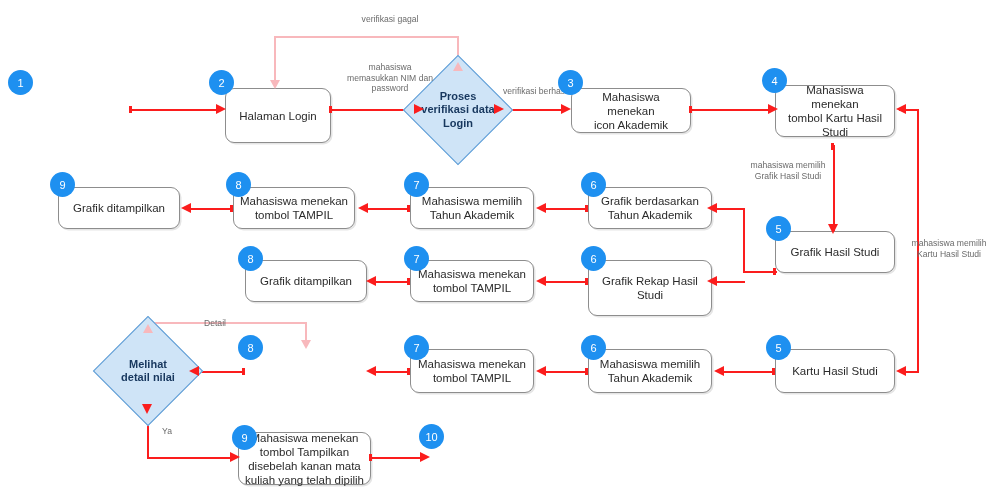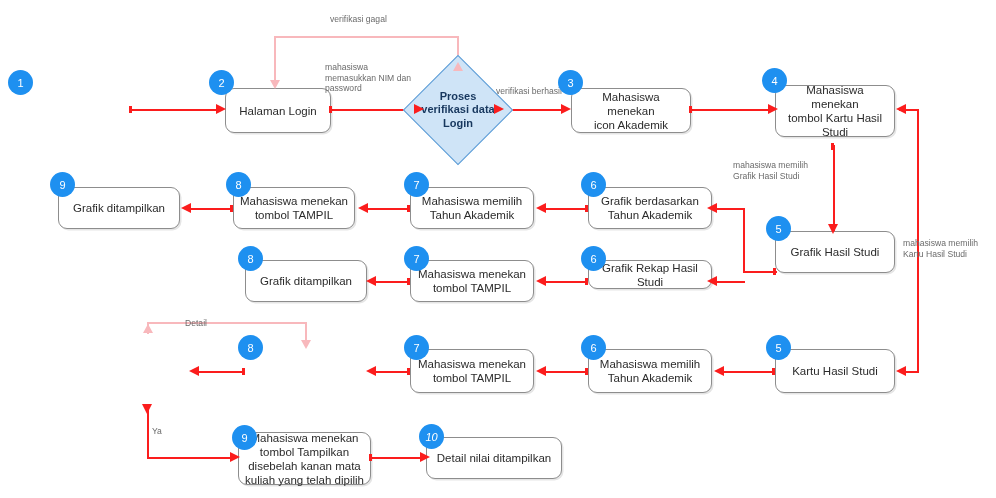--- a/index.html
+++ b/index.html
@@ -82,21 +82,21 @@
   .ar-pu{border-left:5px solid transparent;border-right:5px solid transparent;border-bottom:9px solid #f8b8bc;}
   
   .tick{position:absolute;width:3px;height:7px;background:#fb1d1d;z-index:5;}
 
   
   .elabel{
     position:absolute;
     font-size:8.6px;
     line-height:10.5px;
     color:#6b6b6b;
-    text-align:left;
+    text-align:center;
     white-space:pre-line;
     z-index:5;
     font-family:"Liberation Sans",sans-serif;
   }
 </style>
 </head>
 <body>
 
 <div id="canvas">
 
@@ -198,21 +198,21 @@
   <div class="elabel" style="left:496px;top:86px;width:80px;">verifikasi berhasil</div>
   <div class="elabel" style="left:733px;top:160px;width:110px;">mahasiswa memilih
 Grafik Hasil Studi</div>
   <div class="elabel" style="left:903px;top:238px;width:92px;">mahasiswa memilih
 Kartu Hasil Studi</div>
   <div class="elabel" style="left:185px;top:318px;width:60px;">Detail</div>
   <div class="elabel" style="left:152px;top:426px;width:30px;">Ya</div>
 
   <div class="badge" style="left:8px;top:70px;">1</div>
 
-  <div class="node" style="left:225px;top:88px;width:106px;height:45px;">
+  <div class="node" style="left:225px;top:88px;width:106px;height:55px;">
     <span class="lbl">Halaman Login</span>
   </div>
   <div class="badge" style="left:209px;top:70px;">2</div>
 
   <div class="diamond" style="left:419px;top:71px;width:78px;height:78px;">
     <div class="shape"></div>
     <div class="dtext">Proses
 verifikasi data
 Login</div>
   </div>
@@ -262,26 +262,31 @@
     <span class="lbl">Grafik ditampilkan</span>
   </div>
   <div class="badge" style="left:238px;top:246px;">8</div>
 
   <div class="node" style="left:410px;top:260px;width:124px;height:42px;">
     <span class="lbl">Mahasiswa menekan
 tombol TAMPIL</span>
   </div>
   <div class="badge" style="left:404px;top:246px;">7</div>
 
-  <div class="node" style="left:588px;top:260px;width:124px;height:29px;">
+  <div class="node" style="left:588px;top:260px;width:124px;height:56px;">
     <span class="lbl">Grafik Rekap Hasil
 Studi</span>
   </div>
   <div class="badge" style="left:581px;top:246px;">6</div>
 
+  <div class="diamond" style="left:109px;top:332px;width:78px;height:78px;">
+    <div class="shape"></div>
+    <div class="dtext">Melihat
+detail nilai</div>
+  </div>
 
   <div class="badge" style="left:238px;top:335px;">8</div>
 
   <div class="node" style="left:410px;top:349px;width:124px;height:44px;">
     <span class="lbl">Mahasiswa menekan
 tombol TAMPIL</span>
   </div>
   <div class="badge" style="left:404px;top:335px;">7</div>
 
   <div class="node" style="left:588px;top:349px;width:124px;height:44px;">
@@ -296,18 +301,15 @@
   <div class="badge" style="left:766px;top:335px;">5</div>
 
   <div class="node" style="left:238px;top:432px;width:133px;height:53px;">
     <span class="lbl">Mahasiswa menekan
 tombol Tampilkan
 disebelah kanan mata
 kuliah yang telah dipilih</span>
   </div>
   <div class="badge" style="left:232px;top:425px;">9</div>
 
-  <div class="node" style="left:426px;top:437px;width:136px;height:42px;">
-    <span class="lbl">Detail nilai ditampilkan</span>
-  </div>
-  <div class="badge" style="left:419px;top:424px;font-style:italic;">10</div>
+  <div class="badge" style="left:419px;top:424px;">10</div>
 
 </div>
 
 </body></html>

